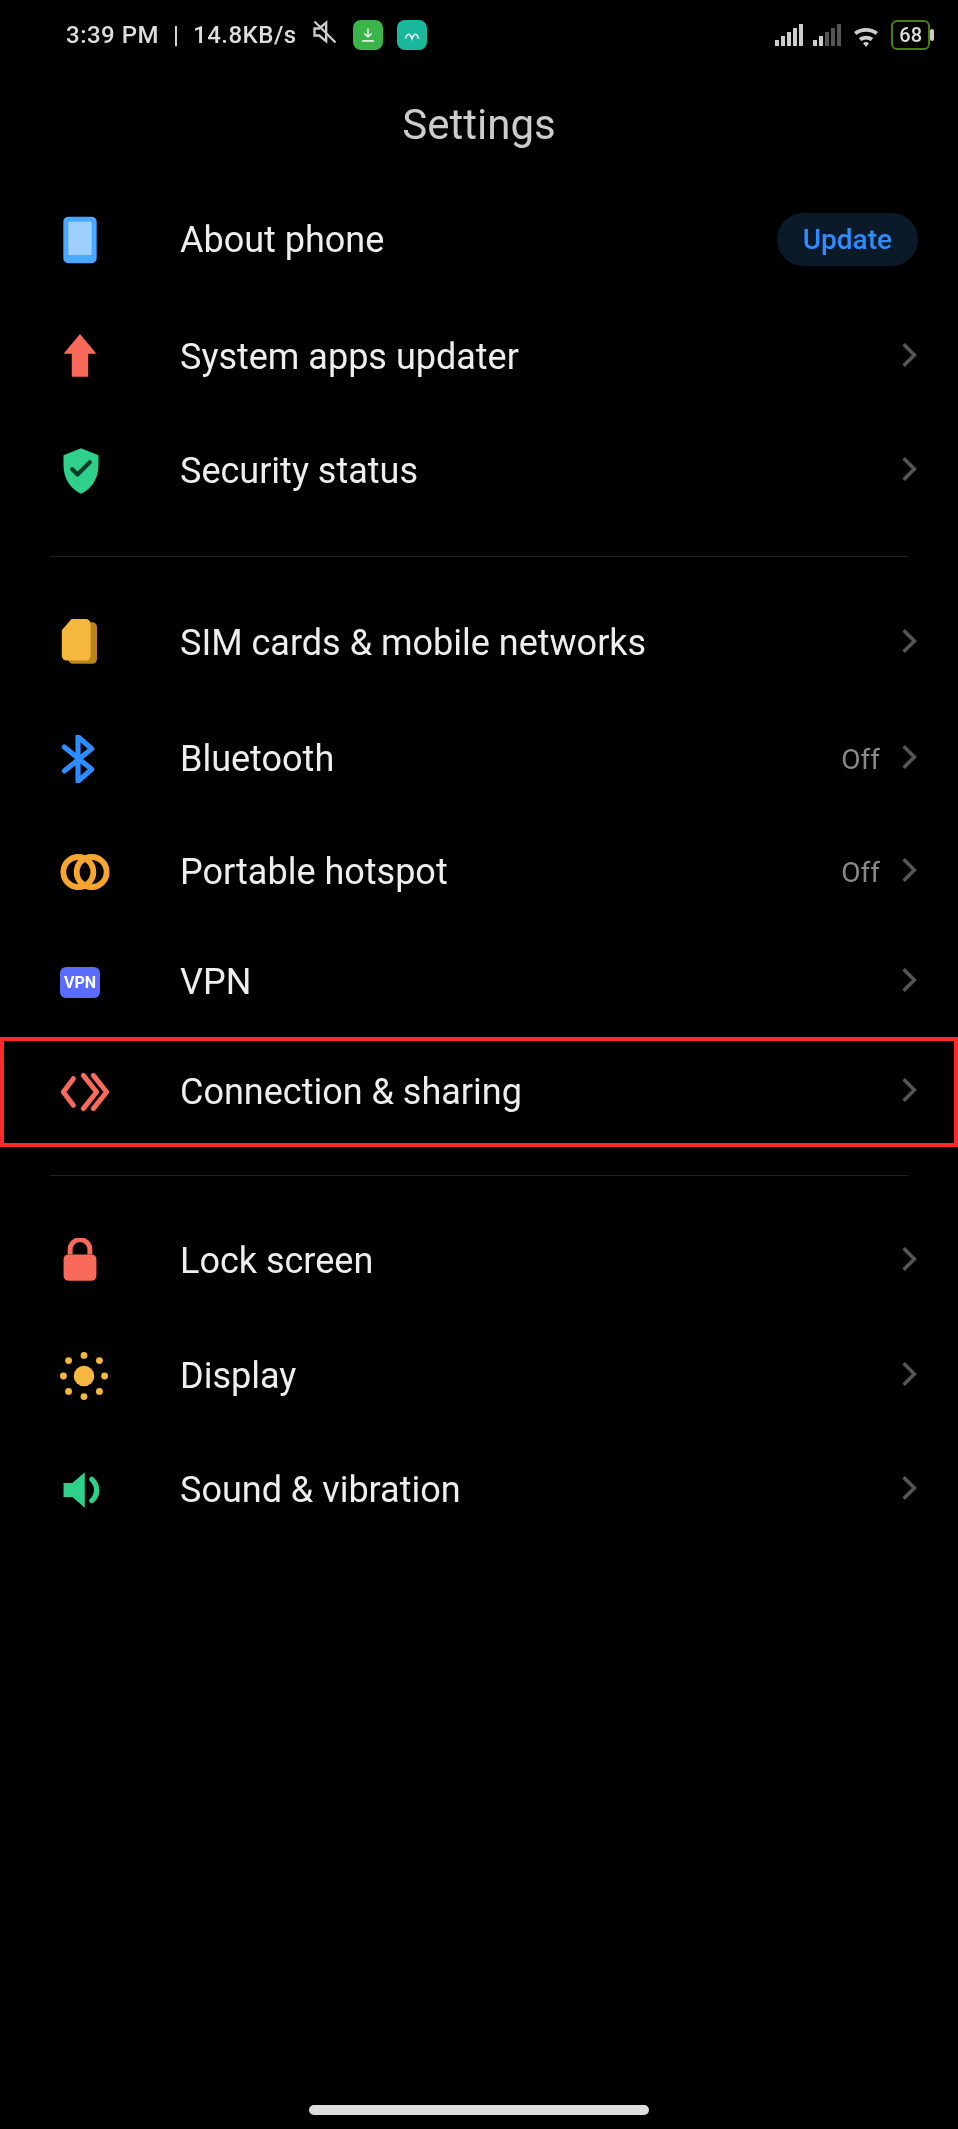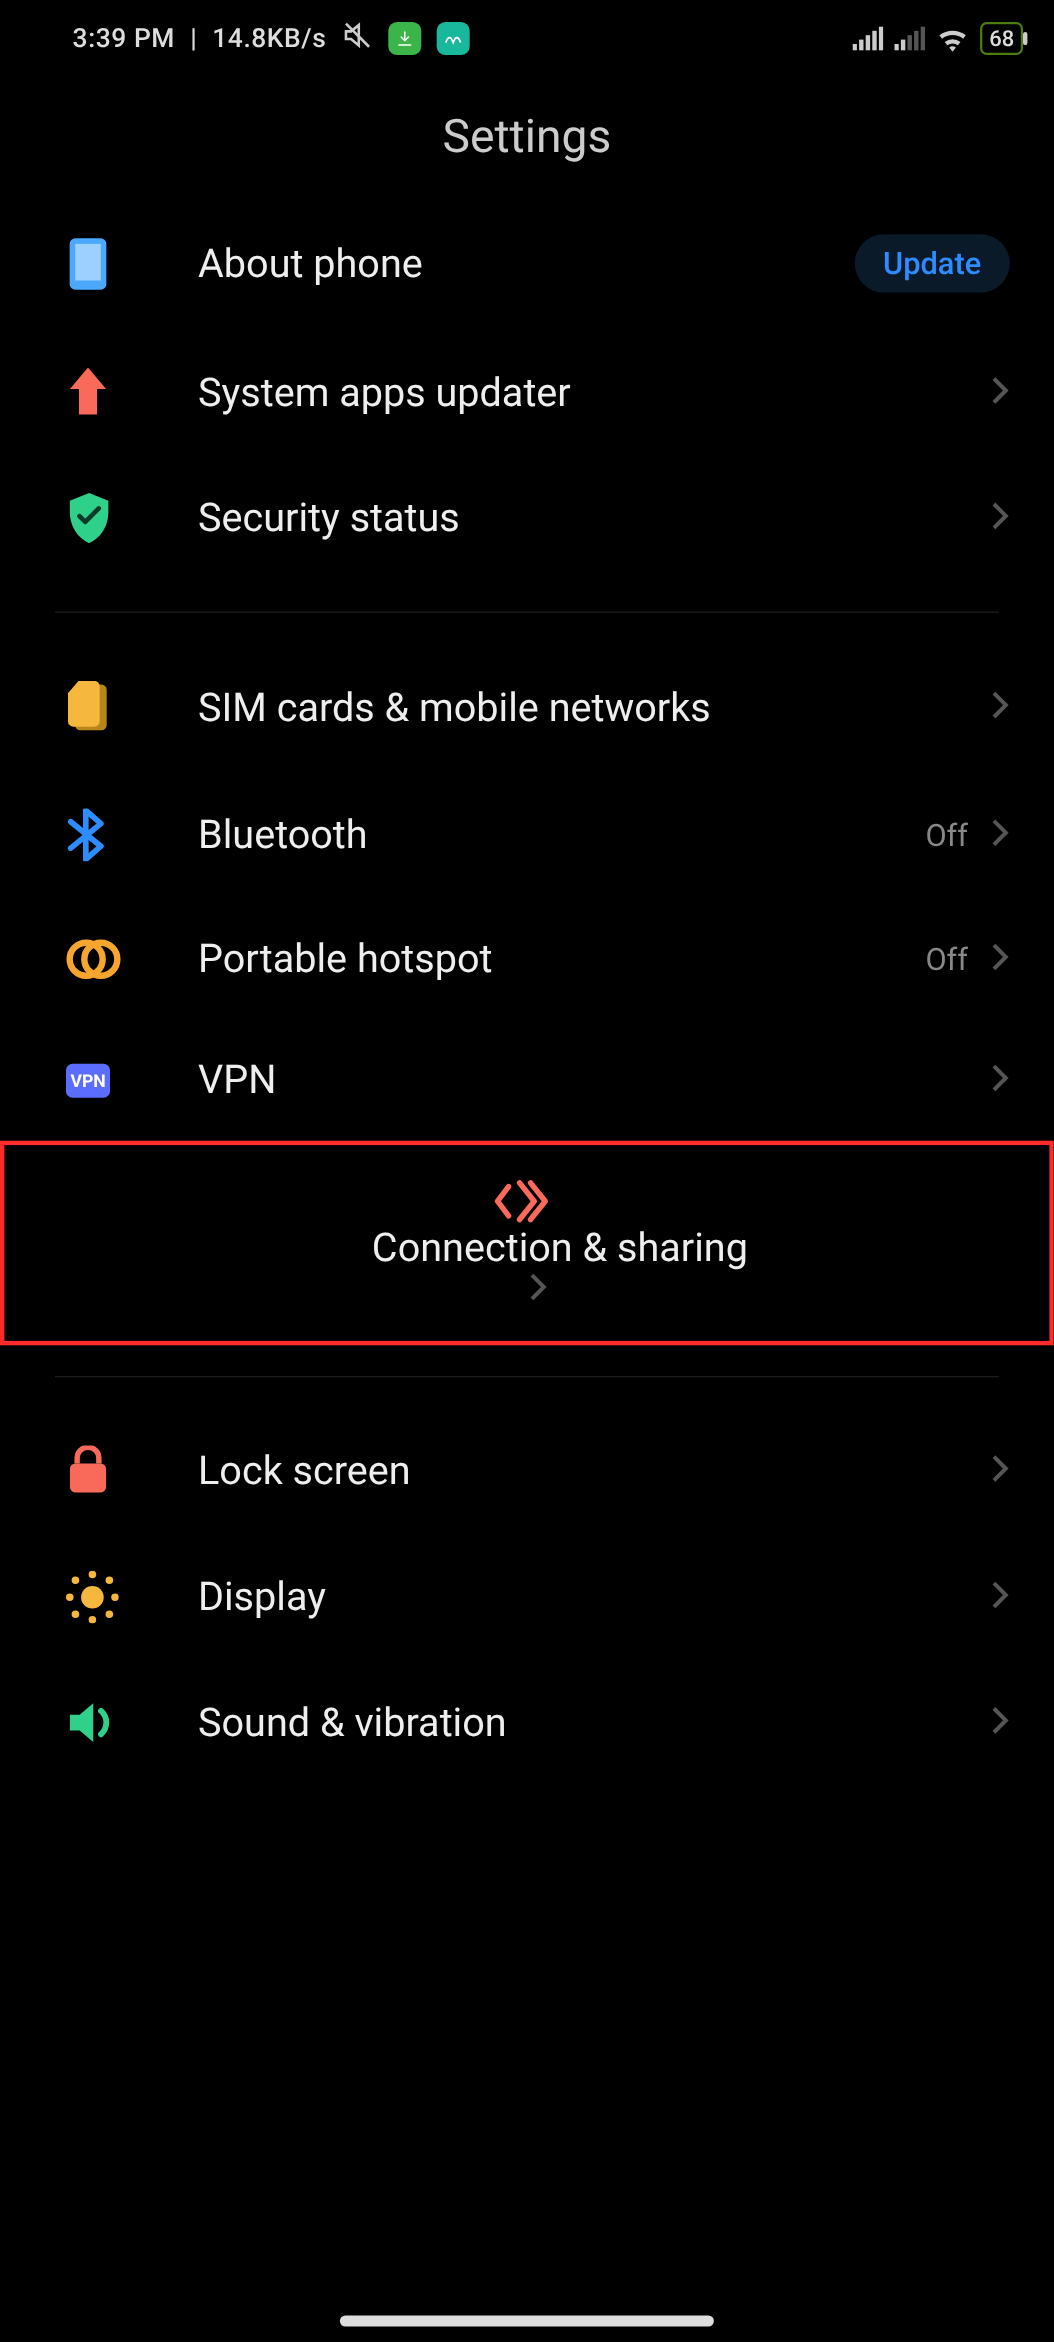--- a/index.html
+++ b/index.html
@@ -121,21 +121,20 @@
     border-radius: 40px;
   }
   .section-divider {
     height: 1px;
     background: #222;
     margin: 28px 50px;
   }
   .highlighted {
     outline: 4px solid #ff2a2a;
     outline-offset: -4px;
-    flex-direction: column;
   }
   .vpn-chip {
     background: #5b6dff;
     color: #fff;
     font-size: 16px;
     font-weight: 700;
     border-radius: 6px;
     padding: 6px 4px;
     display: inline-block;
   }

